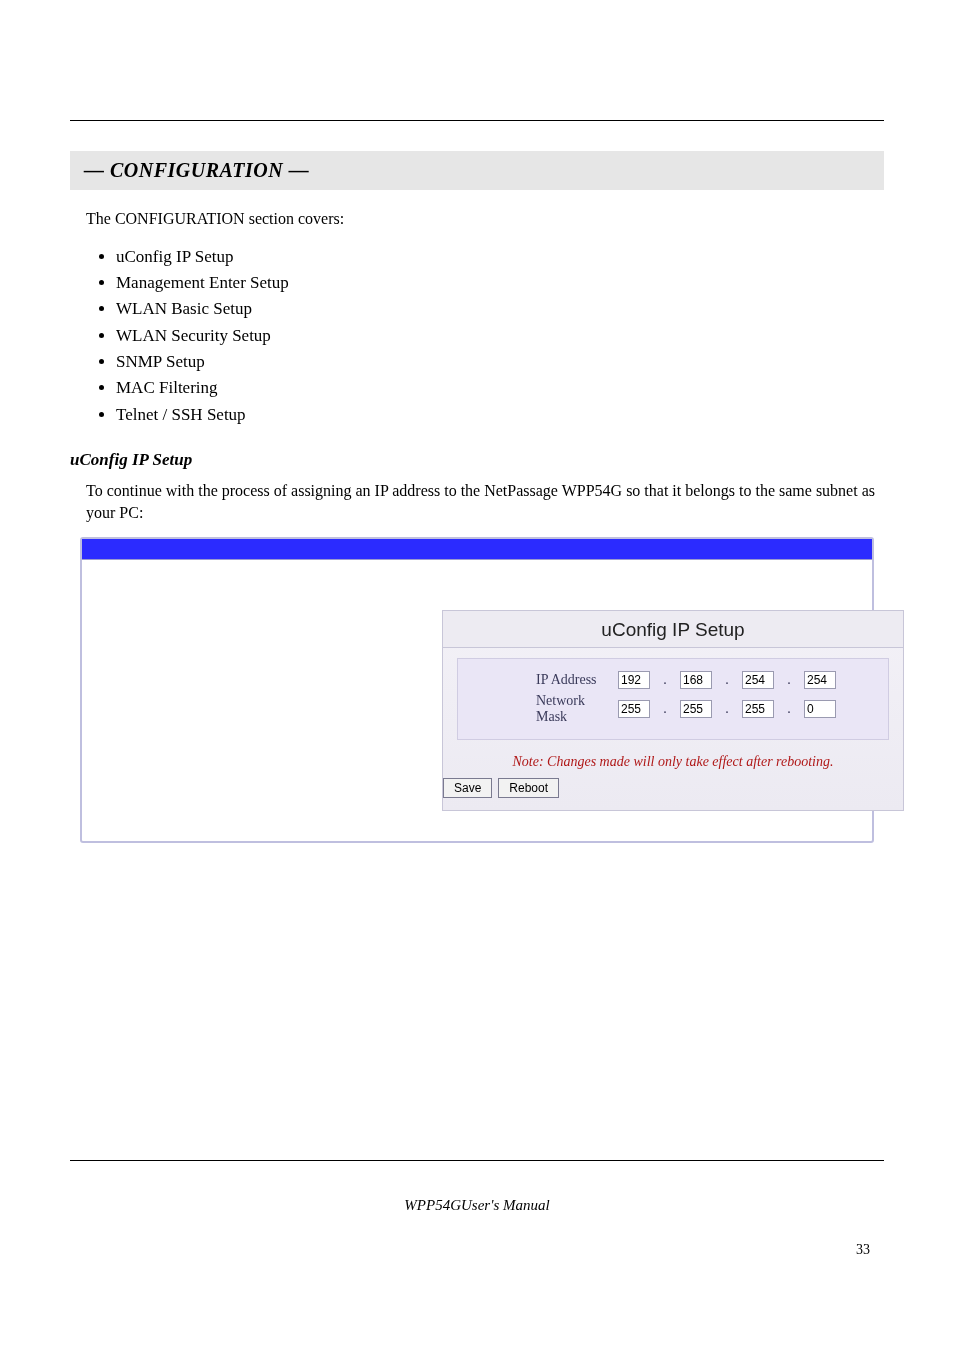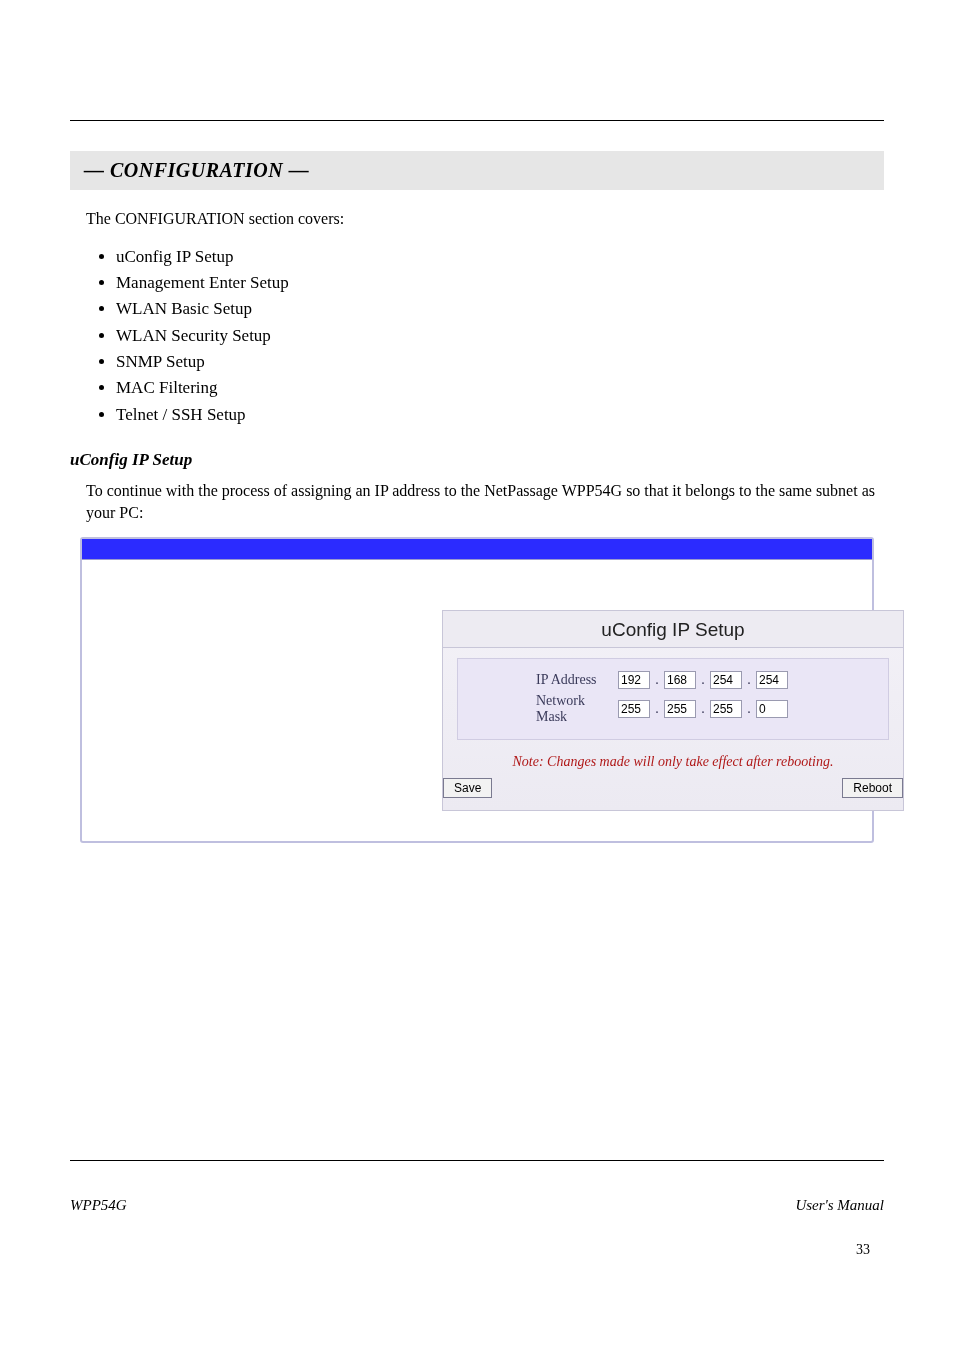--- a/index.html
+++ b/index.html
@@ -103,21 +103,21 @@
     padding: 2px 0;
   }
   .ip-row-label {
     width: 130px;
     text-align: left;
     padding-left: 62px;
     box-sizing: border-box;
   }
   .ip-octets {
     display: flex;
-    gap: 4px;
+    gap: 12px;
     align-items: center;
   }
   .octet {
     width: 32px;
     height: 18px;
     border: 1px solid #9a9ab0;
     background: #fff;
     font-family: Arial, Helvetica, sans-serif;
     font-size: 12px;
     text-align: left;
@@ -133,21 +133,21 @@
   .ip-note {
     text-align: center;
     font-family: "Times New Roman", Times, serif;
     font-style: italic;
     color: #b01818;
     font-size: 14px;
     margin: 10px 0 8px 0;
   }
   .ip-buttons {
     display: flex;
-    justify-content: space-between;
+    justify-content: flex-start;
     gap: 6px;
     padding-bottom: 12px;
   }
   .btn {
     border: 1px solid #7a7a90;
     background: #f2f2f2;
     font-family: Arial, Helvetica, sans-serif;
     font-size: 12px;
     padding: 2px 10px;
     cursor: pointer;
@@ -159,21 +159,21 @@
     right: 70px;
     bottom: 50px;
   }
   .hr-bottom {
     border: none;
     border-top: 1.5px solid #000;
     margin: 0 0 6px 0;
   }
   .footer-row {
     display: flex;
-    justify-content: space-between;
+    justify-content: center;
     font-size: 15px;
     font-style: italic;
     margin-top: 36px;
   }
   .footer-left { }
   .footer-right { }
 
   .page-num {
     position: absolute;
     bottom: 6px;

